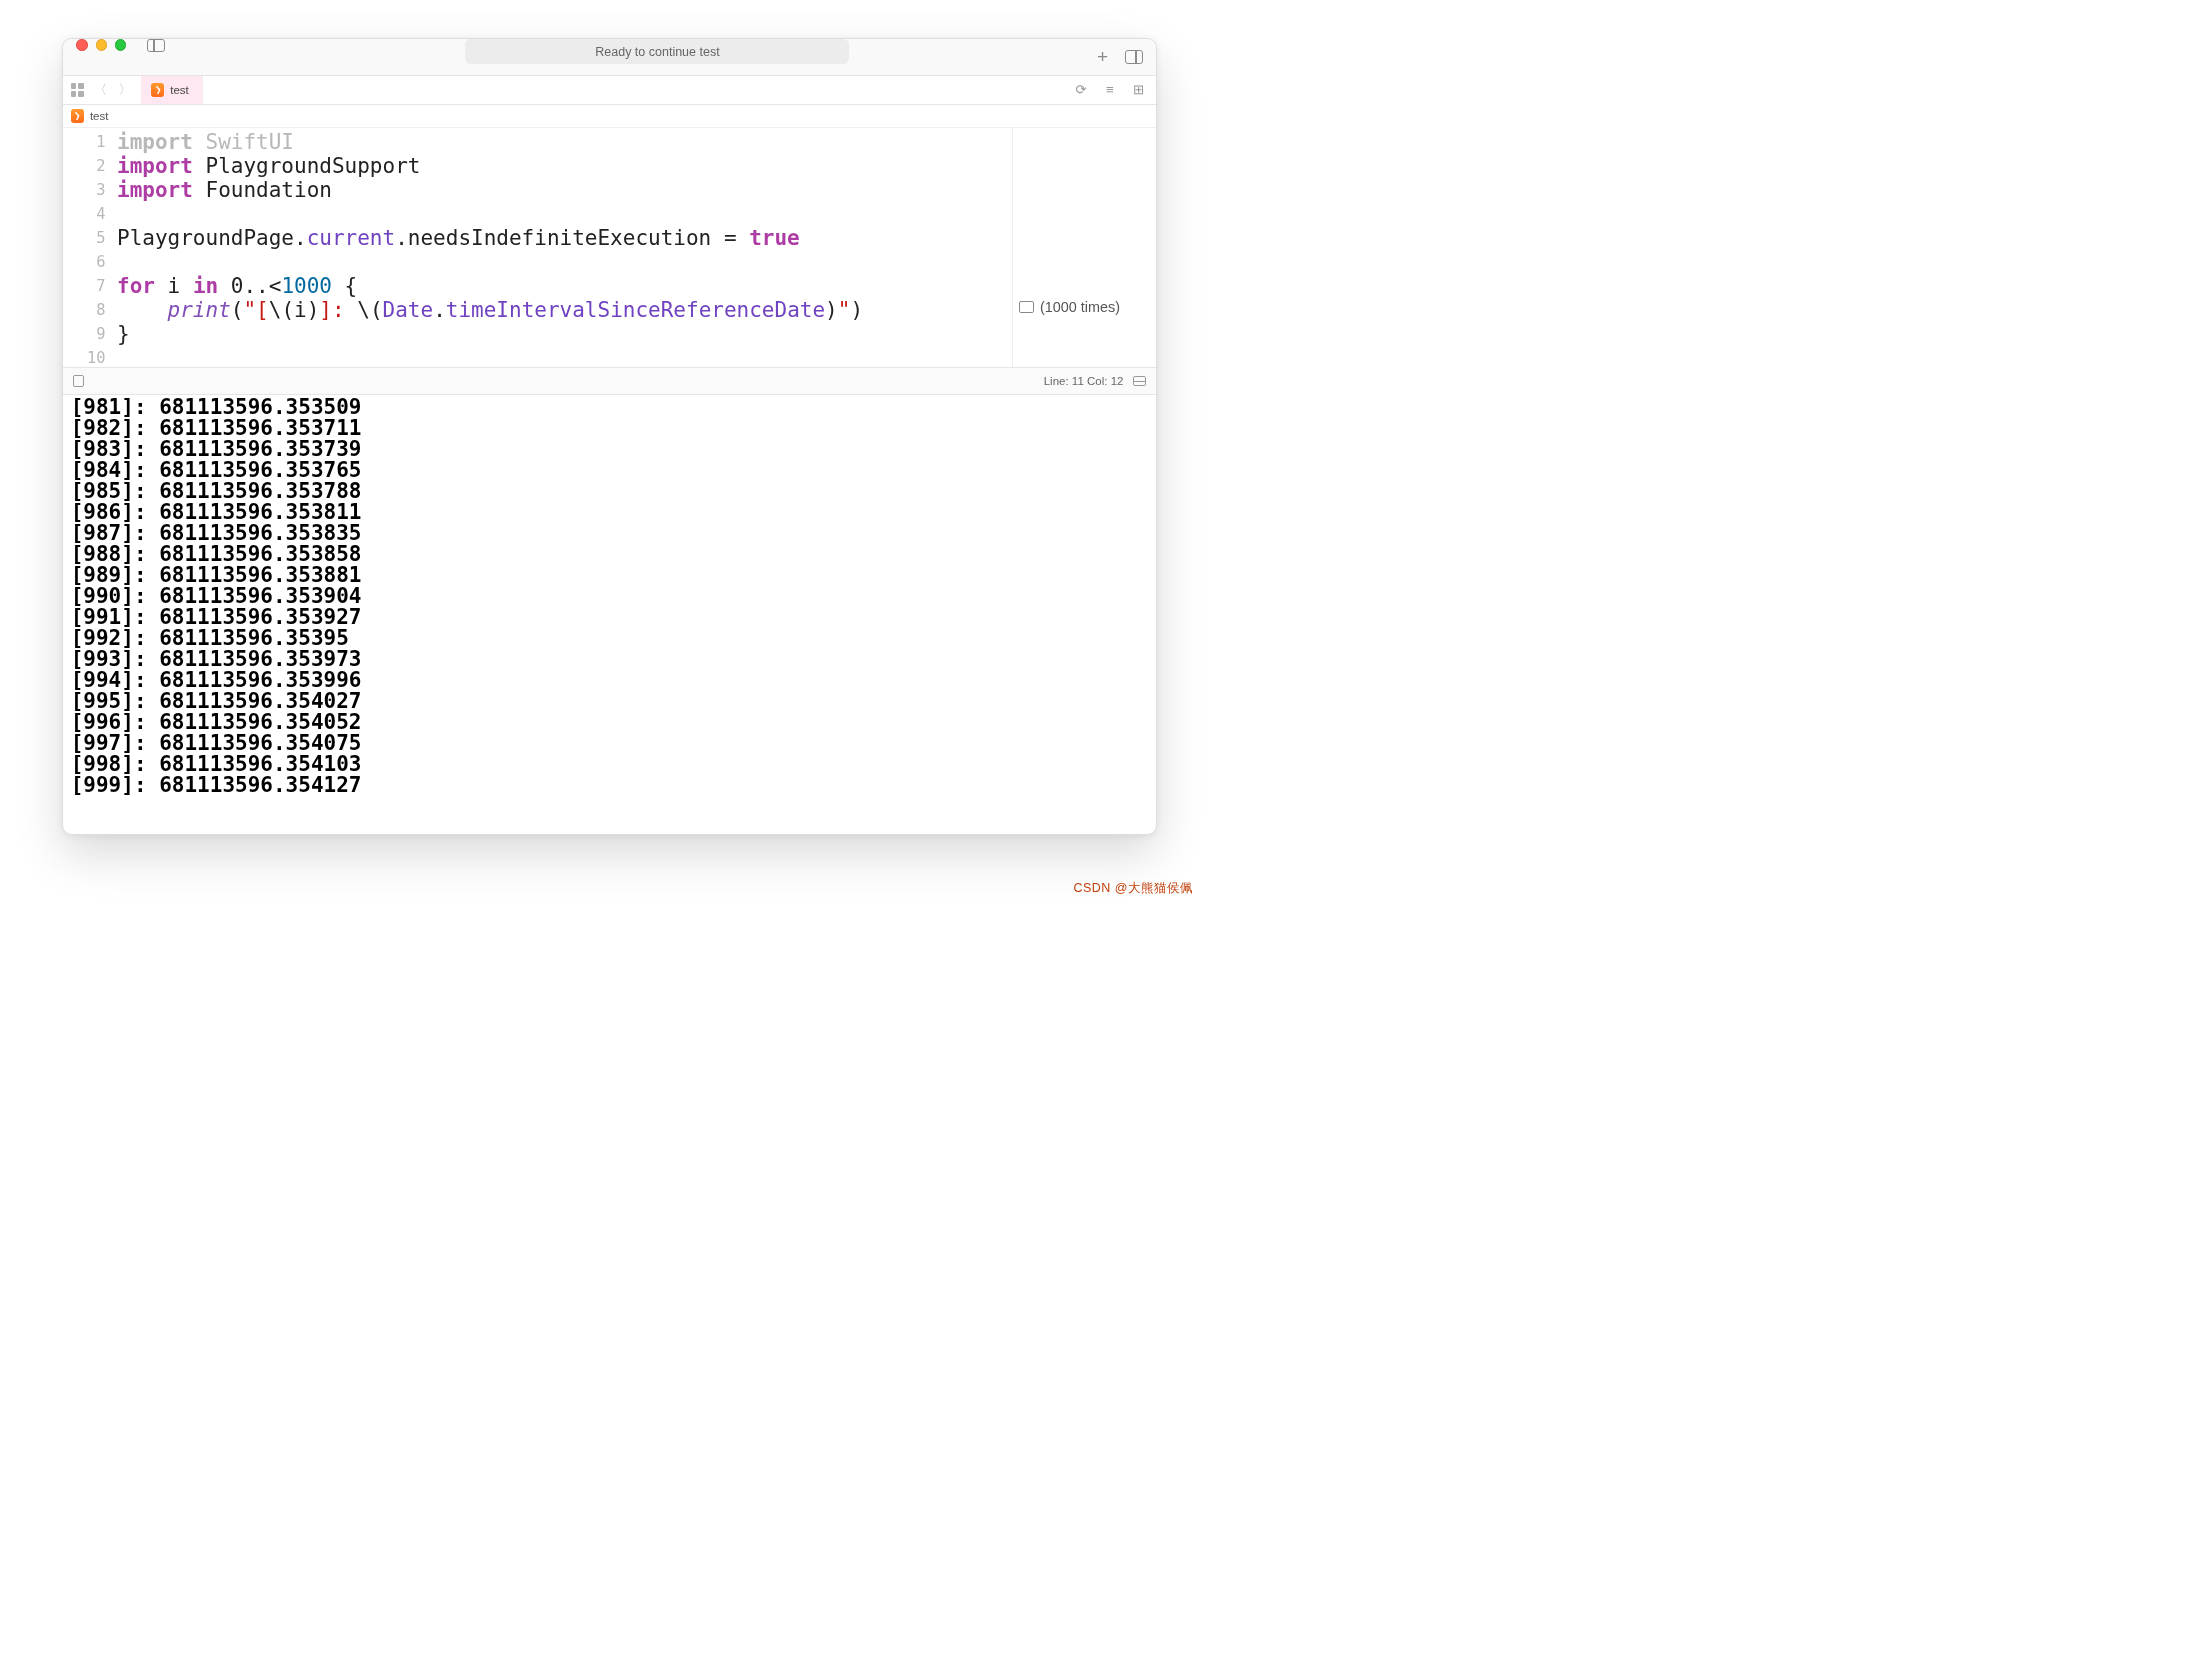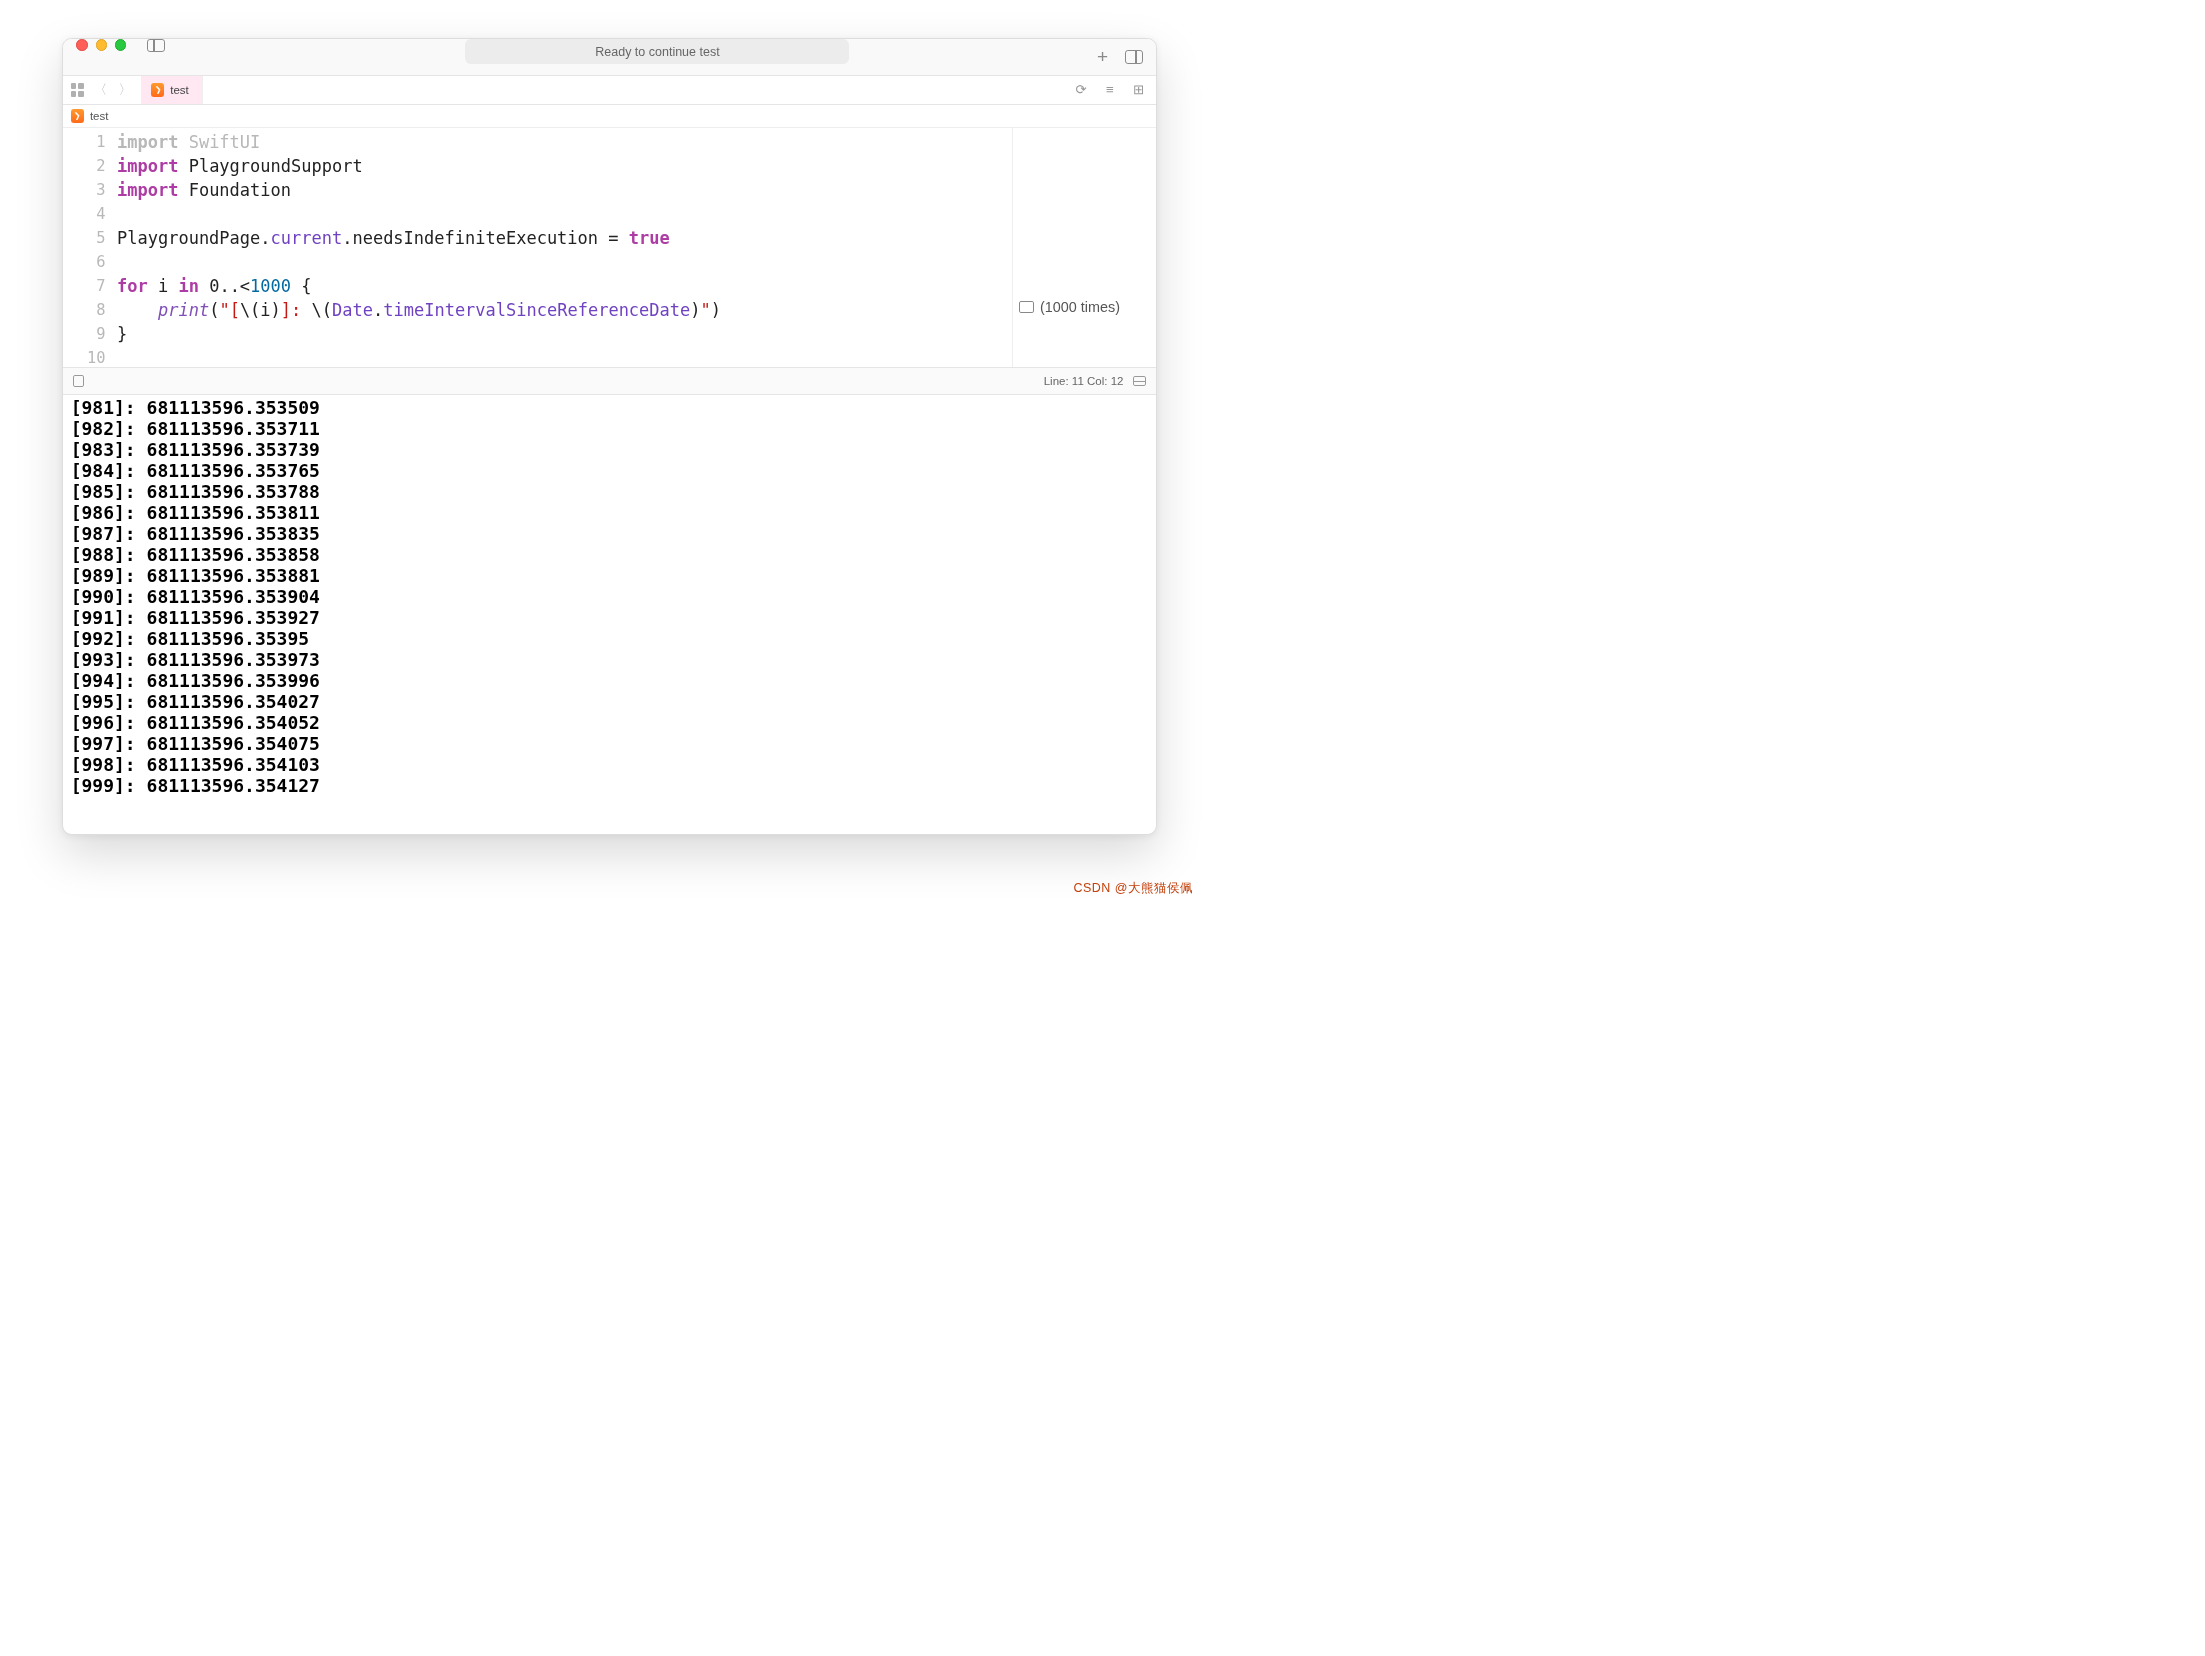--- a/index.html
+++ b/index.html
@@ -96,21 +96,21 @@
     padding: 0 7.7px;
     font-size: 11.5px;
     color:#555;
     border-bottom: 1px solid #eee;
   }
 
   
   .editor-row { display:flex; flex: 0 0 auto; height: 240px; border-bottom:1px solid #e5e5e5; }
   .editor { flex:1; display:flex; overflow:hidden; }
   .gutter { width:54px; text-align:right; padding: 1.9px 11.5px 1.9px 0; color:#b8b8b8; font-family: "SF Mono", Menlo, Consolas, monospace; font-size:15.4px; line-height:24px; }
-  .code { flex:1; font-family: "SF Mono", Menlo, Consolas, monospace; font-size:17px; line-height:24px; padding:1.9px 0; white-space:pre; color:#222; overflow:hidden; }
+  .code { flex:1; font-family: "SF Mono", Menlo, Consolas, monospace; font-size:21px; line-height:24px; padding:1.9px 0; white-space:pre; color:#222; overflow:hidden; }
   .kw { color:#ad3da4; font-weight:600; }
   .fn { color:#804fb8;font-style:italic; }
   .pr { color:#6f42c1; }
   .num { color:#0369a1; }
   .str { color:#c41a16; }
   .cut { color:#b8b8b8; }
 
   .result-col { width:144px; border-left:1px solid #eee; position:relative; }
   .result-bubble {
     position:absolute; top:171px; left:5.8px; right:9px;
@@ -133,21 +133,21 @@
   .debugbar-right { margin-left:auto; display:flex; align-items:center; gap:9.6px; }
   .mini-panel { width:13.4px; height:10.6px; border:1.4px solid #999; border-radius:1.9px; position:relative; }
   .mini-panel::after { content:""; position:absolute; left:0; right:0; bottom:2.9px; height:1.4px; background:#999; }
 
   
   .console {
     flex:1;
     overflow:hidden;
     padding: 1.9px 7.7px 7.7px 7.7px;
     font-family: "SF Mono", Menlo, Consolas, monospace;
-    font-size: 18px;
+    font-size: 21px;
     font-weight: 700;
     line-height: 21px;
     color:#000;
     white-space:pre;
   }
 
   .watermark {
     position:absolute;
     right: 17px; bottom: 5.8px;
     font-size: 12.5px;

